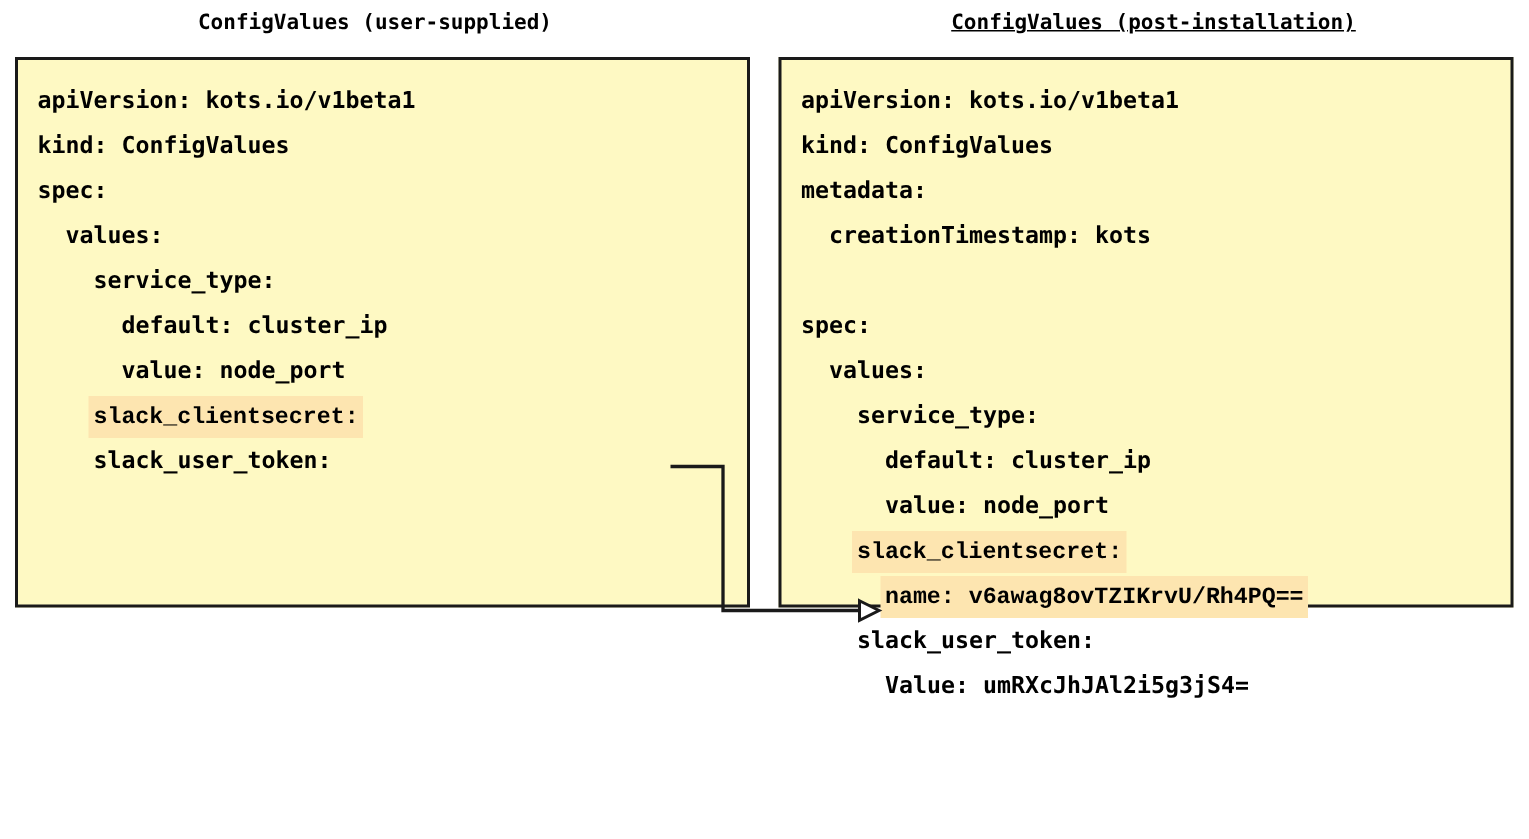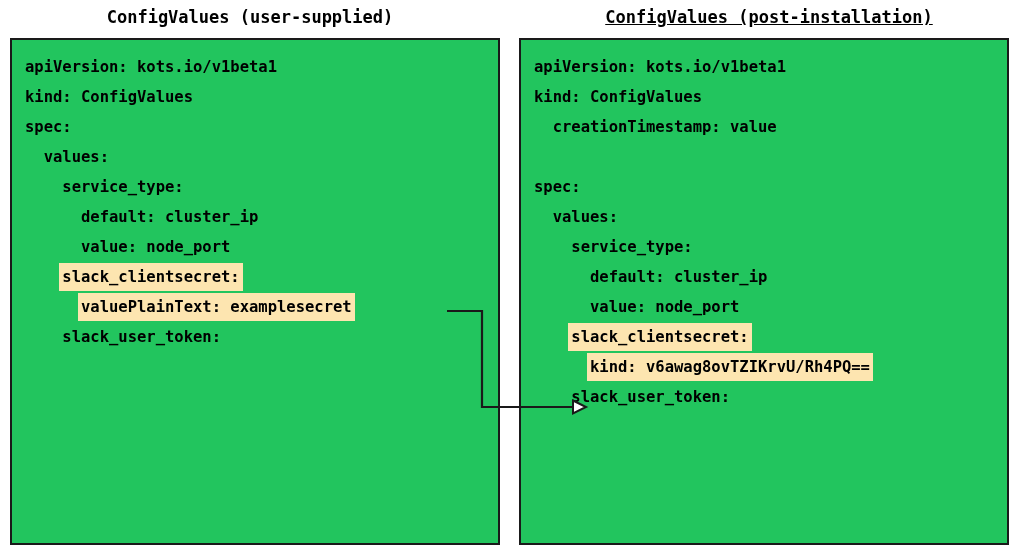--- a/index.html
+++ b/index.html
@@ -12,36 +12,36 @@
     height: 559px;
     position: relative;
     overflow: hidden;
     font-family: "DejaVu Sans Mono", "Liberation Mono", monospace;
   }
 
   .panel-title {
     position: absolute;
     top: 7px;
     font-family: "DejaVu Sans Mono", "Liberation Mono", monospace;
-    font-size: 17px;
+    font-size: 14px;
     font-weight: bold;
     color: #000000;
     letter-spacing: 0px;
     white-space: nowrap;
     text-align: center;
   }
   #title-left  { left: 0px;   width: 500px; }
   #title-right { left: 519px; width: 500px; text-decoration: underline; }
 
   .panel {
     position: absolute;
     top: 38px;
-    height: 507px;
+    height: 367px;
     box-sizing: border-box;
-    background: #22c55e;
+    background: #fef9c3;
     border: 2px solid #1a1a1a;
   }
   #panel-left  { left: 10px;  width: 490px; }
   #panel-right { left: 519px; width: 490px; }
 
   .code-block {
     position: absolute;
     top: 12px;
     left: 0;
     right: 0;
@@ -59,20 +59,21 @@
     letter-spacing: 0px;
   }
   .code-line .seg {
     display: inline-block;
     line-height: 24px;
     padding: 2px 3px;
     white-space: pre;
   }
   .code-line.hl .seg {
     background: #fde5b0;
+    font-family: Liberation Mono, monospace;
   }
 
   
   #connector {
     position: absolute;
     left: 0;
     top: 0;
     width: 1019px;
     height: 559px;
     pointer-events: none;
@@ -88,38 +89,39 @@
 <div class="panel" id="panel-left">
   <div class="code-block" id="code-left">
       <div class="code-line"><span class="seg">apiVersion: kots.io/v1beta1</span></div>
       <div class="code-line"><span class="seg">kind: ConfigValues</span></div>
       <div class="code-line"><span class="seg">spec:</span></div>
       <div class="code-line"><span>  </span><span class="seg">values:</span></div>
       <div class="code-line"><span>    </span><span class="seg">service_type:</span></div>
       <div class="code-line"><span>      </span><span class="seg">default: cluster_ip</span></div>
       <div class="code-line"><span>      </span><span class="seg">value: node_port</span></div>
       <div class="code-line hl"><span>    </span><span class="seg">slack_clientsecret:</span></div>
-      <div class="code-line hl"><span>      </span><span class="seg">valuePlainText: examplesecret</span></div>
       <div class="code-line"><span>    </span><span class="seg">slack_user_token:</span></div>
     </div>
 </div>
 
 <div class="panel" id="panel-right">
   <div class="code-block" id="code-right">
       <div class="code-line"><span class="seg">apiVersion: kots.io/v1beta1</span></div>
       <div class="code-line"><span class="seg">kind: ConfigValues</span></div>
-      <div class="code-line"><span>  </span><span class="seg">creationTimestamp: value</span></div>
+      <div class="code-line"><span class="seg">metadata:</span></div>
+      <div class="code-line"><span>  </span><span class="seg">creationTimestamp: kots</span></div>
       <div class="code-line"><span>  </span></div>
       <div class="code-line"><span class="seg">spec:</span></div>
       <div class="code-line"><span>  </span><span class="seg">values:</span></div>
       <div class="code-line"><span>    </span><span class="seg">service_type:</span></div>
       <div class="code-line"><span>      </span><span class="seg">default: cluster_ip</span></div>
       <div class="code-line"><span>      </span><span class="seg">value: node_port</span></div>
       <div class="code-line hl"><span>    </span><span class="seg">slack_clientsecret:</span></div>
-      <div class="code-line hl"><span>      </span><span class="seg">kind: v6awag8ovTZIKrvU/Rh4PQ==</span></div>
+      <div class="code-line hl"><span>      </span><span class="seg">name: v6awag8ovTZIKrvU/Rh4PQ==</span></div>
       <div class="code-line"><span>    </span><span class="seg">slack_user_token:</span></div>
+      <div class="code-line"><span>      </span><span class="seg">Value: umRXcJhJAl2i5g3jS4=</span></div>
     </div>
 </div>
 
 <svg id="connector" viewBox="0 0 1019 559" width="1019" height="559">
   <path d="M 447 311 L 482 311 L 482 407 L 573 407" fill="none" stroke="#1a1a1a" stroke-width="2.2"></path>
   <path d="M 573 400.5 L 586 407 L 573 413.5 Z" fill="#ffffff" stroke="#1a1a1a" stroke-width="2" stroke-linejoin="miter"></path>
 </svg>
 
 </body></html>

